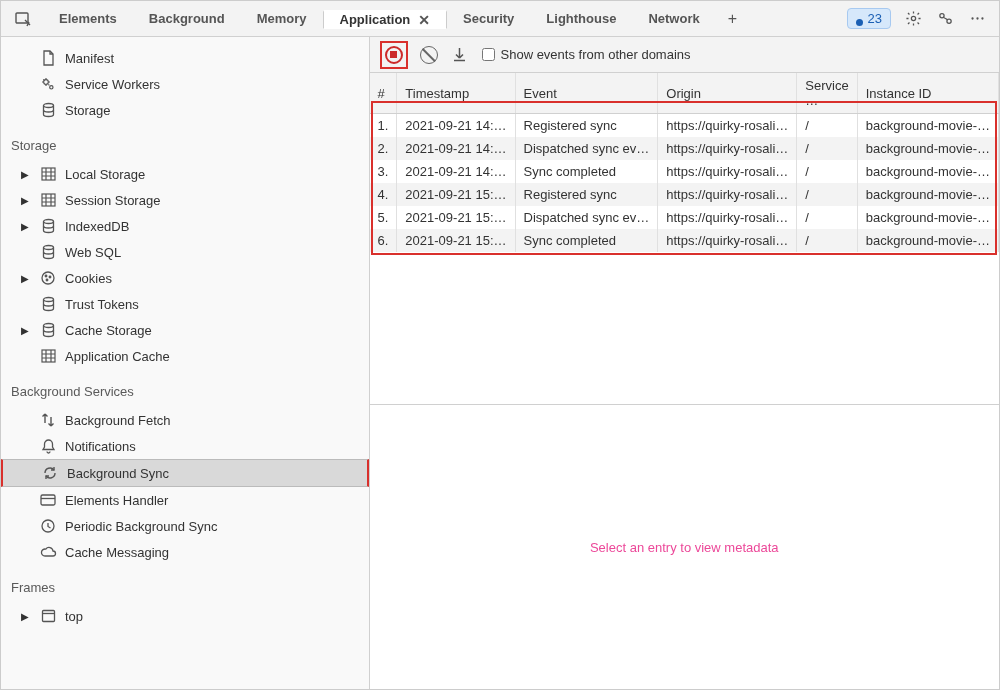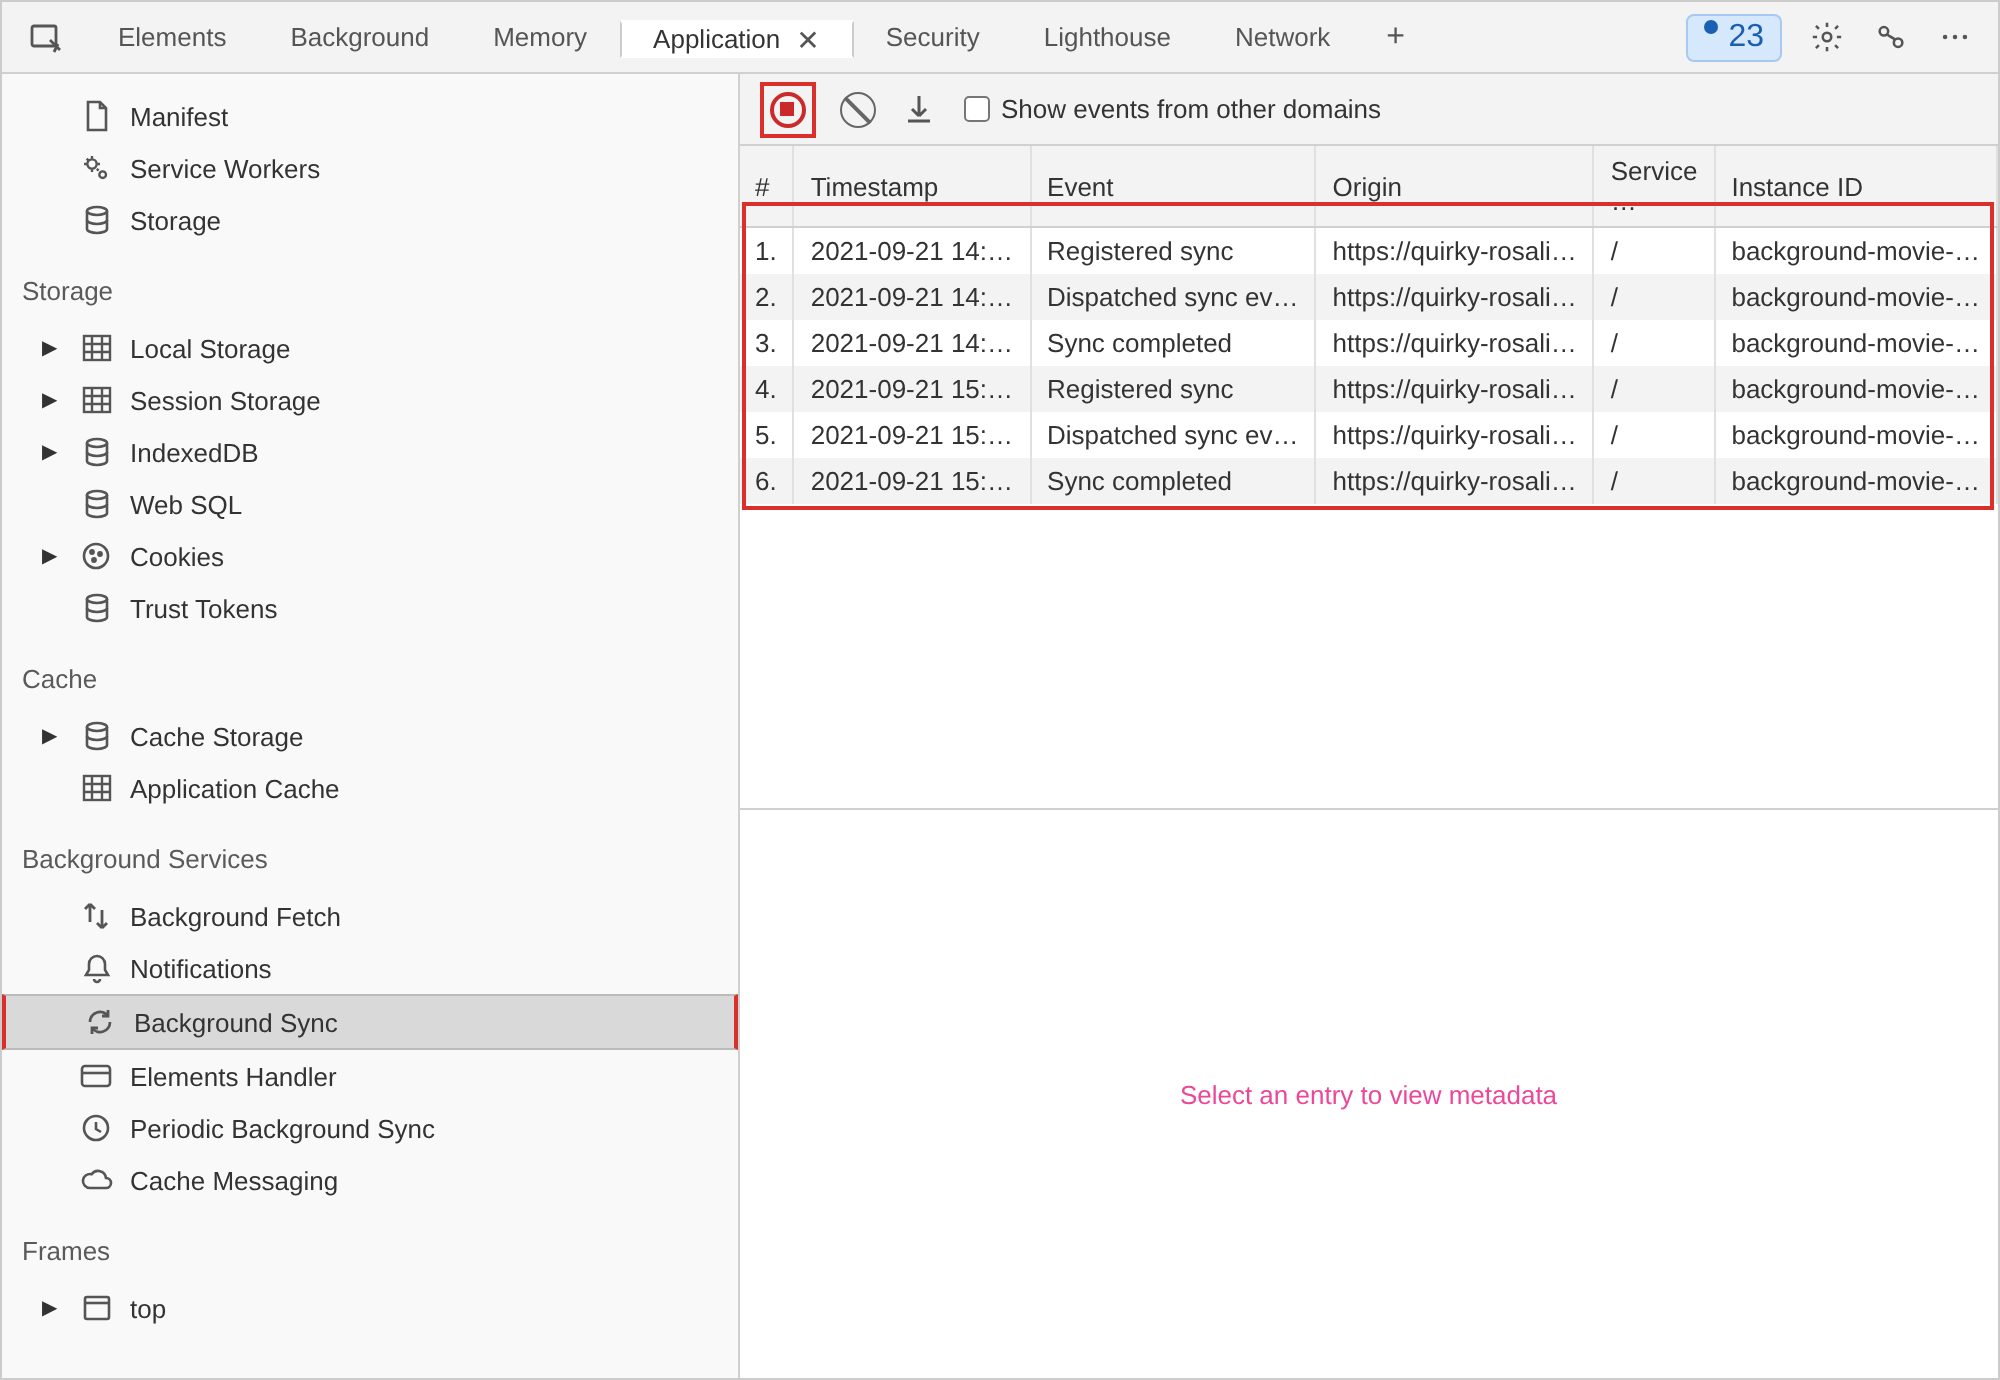--- a/index.html
+++ b/index.html
@@ -3,26 +3,26 @@
 <meta charset="utf-8">
 <style>
   * { box-sizing: border-box; margin: 0; padding: 0; }
   body { font-family: -apple-system, "Segoe UI", Arial, sans-serif; font-size: 13px; color: #333; background: #fff; width: 1000px; height: 690px; overflow: hidden; border:1px solid #ccc;}
   
   
   .topbar { display: flex; align-items: center; height: 36px; background: #f3f3f3; border-bottom: 1px solid #d0d0d0; }
   .topbar-left { display:flex; align-items:center; padding:0 8px; flex:1;}
   .dock-btn { width:28px; height:28px; display:flex; align-items:center; justify-content:center; }
   .tabs { display:flex; align-items:stretch; height:100%; margin-left:6px;}
-  .tab { display:flex; align-items:center; padding:0 16px; color:#555; cursor:default; }
+  .tab { display:flex; align-items:center; padding:0 16px; color:#555; cursor:default;font-weight:bold; }
   .tab.active { background:#fff; border-top:2px solid transparent; border-left:1px solid #ccc; border-right:1px solid #ccc; border-bottom:1px solid #fff; margin-bottom:-1px; color:#333;}
   .tab-close { margin-left:8px; font-size:14px; color:#555;}
   .tab-plus { display:flex; align-items:center; padding:0 12px; font-size:16px; color:#555;}
   .topbar-right { display:flex; align-items:center; gap:12px; padding:0 12px;}
-  .pill { display:flex; align-items:flex-start; gap:5px; background:#d6e8fb; border:1px solid #a7c9f0; color:#1a5fb4; border-radius:4px; padding:2px 8px; font-size:16px;}
+  .pill { display:flex; align-items:flex-end; gap:5px; background:#d6e8fb; border:1px solid #a7c9f0; color:#1a5fb4; border-radius:4px; padding:2px 8px; font-size:13px;}
   .dot5 { width:7px; height:7px; border-radius:50%; background:#1a5fb4;}
   .icon-wrap { width:20px; height:20px; display:flex; align-items:center; justify-content:center;}
   
   
   .content-area { display:flex; height:calc(100% - 36px); }
   
   
   .sidebar { width:385px; background:#f9f9f9; border-right:1px solid #d0d0d0; overflow:auto;}
   .sidebar-group-title { padding:15px 10px 8px 10px; color:#5a5a5a; }
   .tree-item { display:flex; align-items:center; gap:8px; padding:4px 10px 4px 20px; color:#333;}
@@ -211,21 +211,20 @@
       <span class="tree-item-icon">
           <svg width="15" height="16" viewBox="0 0 15 16" fill="none" stroke="#555" stroke-width="1.3">
             <ellipse cx="7.5" cy="3.5" rx="5" ry="2"></ellipse>
             <path d="M2.5 3.5v9c0 1.1 2.2 2 5 2s5-.9 5-2v-9"></path>
             <path d="M2.5 8c0 1.1 2.2 2 5 2s5-.9 5-2"></path>
           </svg>
         </span>
       <span>Trust Tokens</span>
     </div>
 
-    <div class="sidebar-group-title">Cache</div>
     <div class="tree-item">
       <span class="expand-arrow">▶</span>
       <span class="tree-item-icon">
           <svg width="15" height="16" viewBox="0 0 15 16" fill="none" stroke="#555" stroke-width="1.3">
             <ellipse cx="7.5" cy="3.5" rx="5" ry="2"></ellipse>
             <path d="M2.5 3.5v9c0 1.1 2.2 2 5 2s5-.9 5-2v-9"></path>
             <path d="M2.5 8c0 1.1 2.2 2 5 2s5-.9 5-2"></path>
           </svg>
         </span>
       <span>Cache Storage</span>

